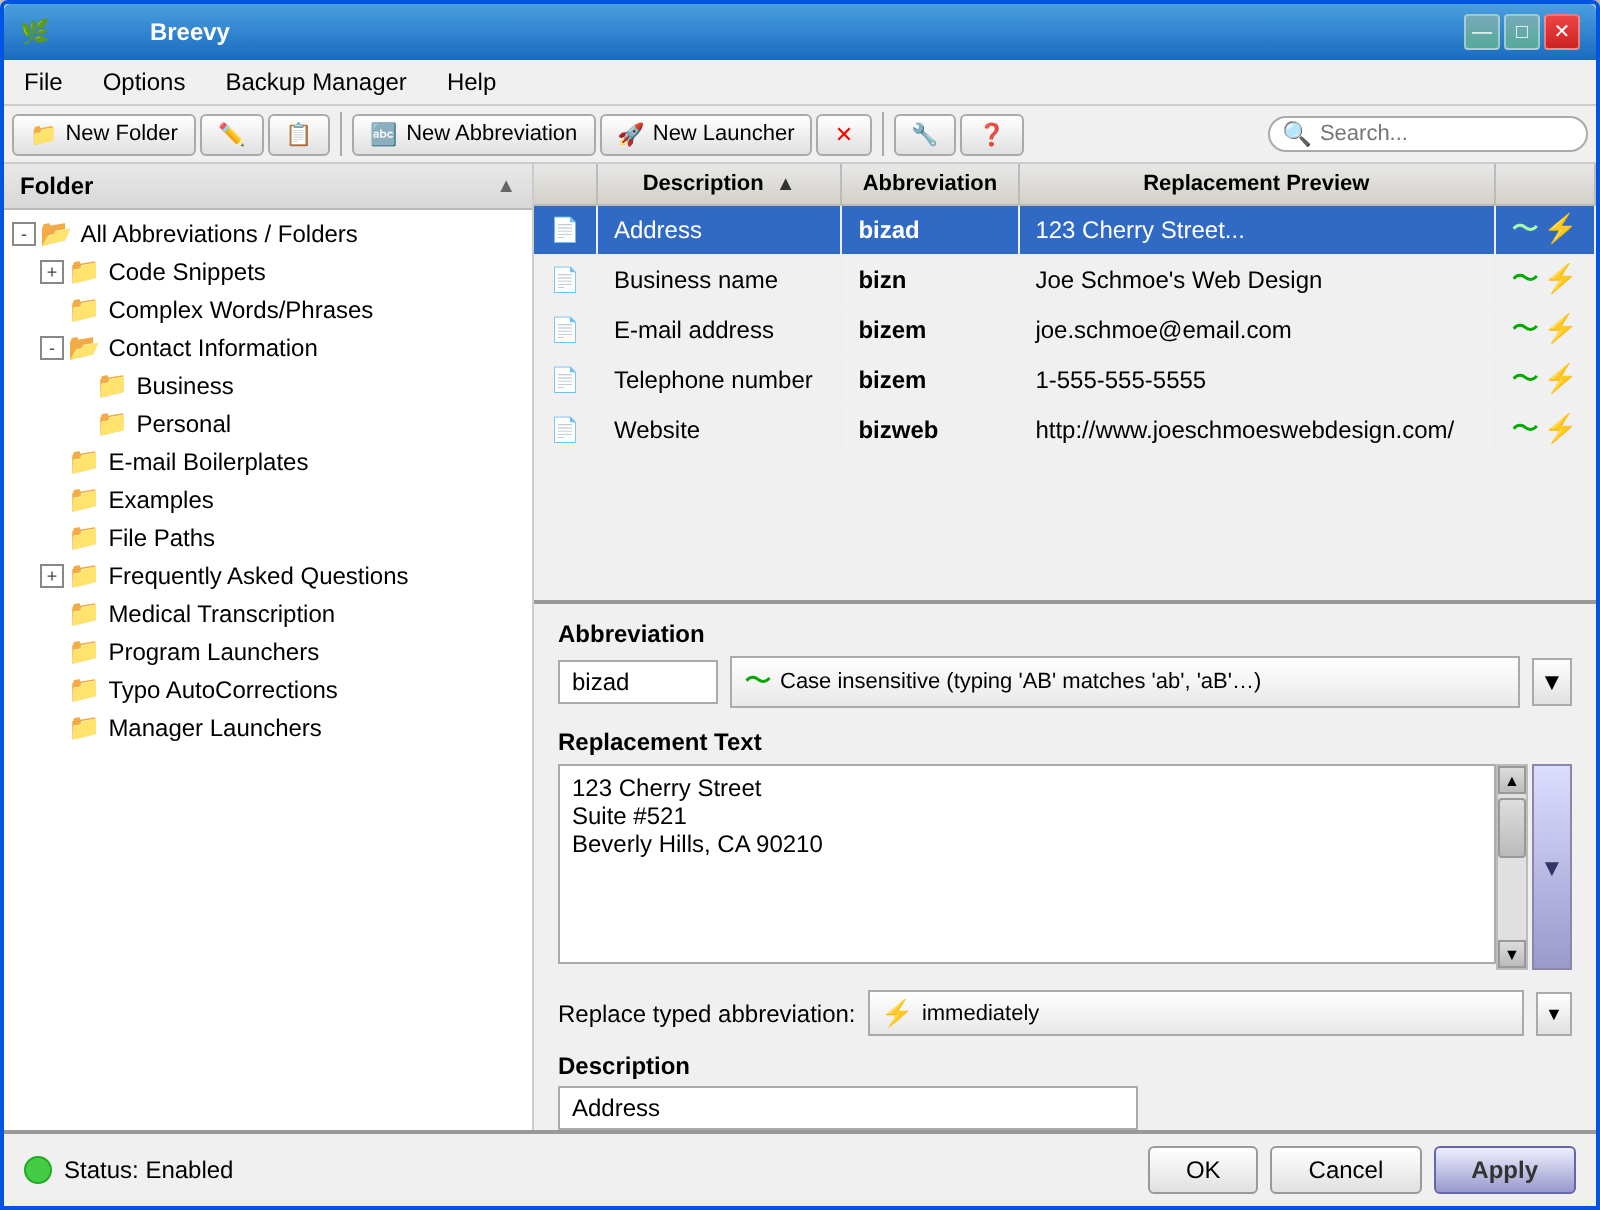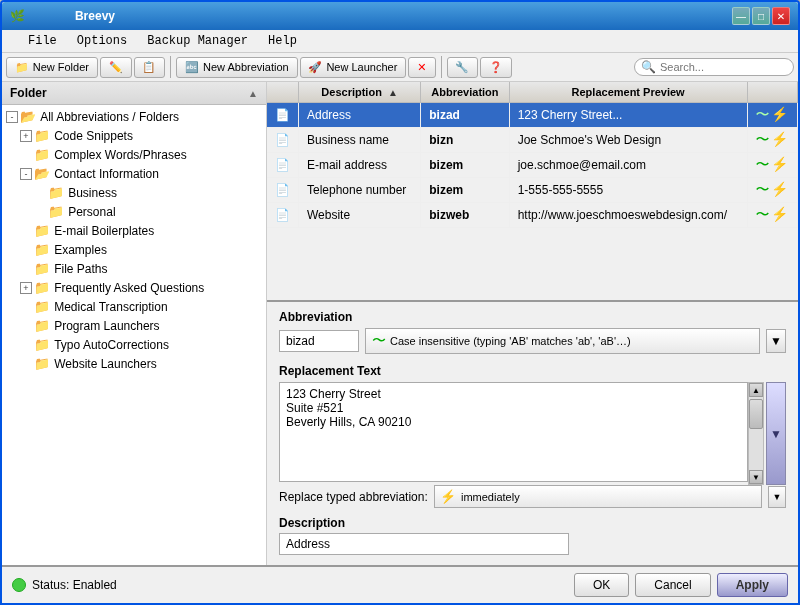--- a/index.html
+++ b/index.html
@@ -37,23 +37,22 @@
       display: flex; align-items: center; justify-content: center;
       font-size: 10px; color: white;
       background: linear-gradient(to bottom, #7ab, #5a9);
     }
     .title-btn.close { background: linear-gradient(to bottom, #e44, #c22); }
 
     .menu-bar {
       background: #f0f0f0;
       border-bottom: 1px solid #ccc;
       display: flex;
-      padding: 2px 20px;
+      padding: 2px 4px;
       gap: 8px;
-      font-family: Liberation Mono, monospace;
     }
     .menu-item {
       padding: 2px 6px;
       cursor: pointer;
       font-size: 12px;
     }
 
     .toolbar {
       background: #f0f0f0;
       border-bottom: 1px solid #ccc;
@@ -234,20 +233,21 @@
       border: 1px solid #aaa;
       background: white;
       padding: 4px 6px;
       font-size: 12px;
       resize: none;
       font-family: inherit;
     }
     .replacement-row {
       display: flex;
       gap: 0;
+      margin-bottom: 10px;
     }
     .replacement-area {
       flex: 1;
       position: relative;
     }
     .scrollbar-side {
       width: 16px;
       background: #e0e0e0;
       border: 1px solid #bbb;
       display: flex; flex-direction: column; align-items: center;
@@ -485,21 +485,21 @@
 
         <div class="tree-item indent1">
           <div class="expand-placeholder"></div>
           <span class="folder-icon">📁</span>
           <span>Typo AutoCorrections</span>
         </div>
 
         <div class="tree-item indent1">
           <div class="expand-placeholder"></div>
           <span class="folder-icon">📁</span>
-          <span>Website Launchers</span>
+          <span>Manager Launchers</span>
         </div>
 
       </div>
     </div>
 
     <div class="right-panel">
 
       <div class="table-section">
         <table>
           <thead>

